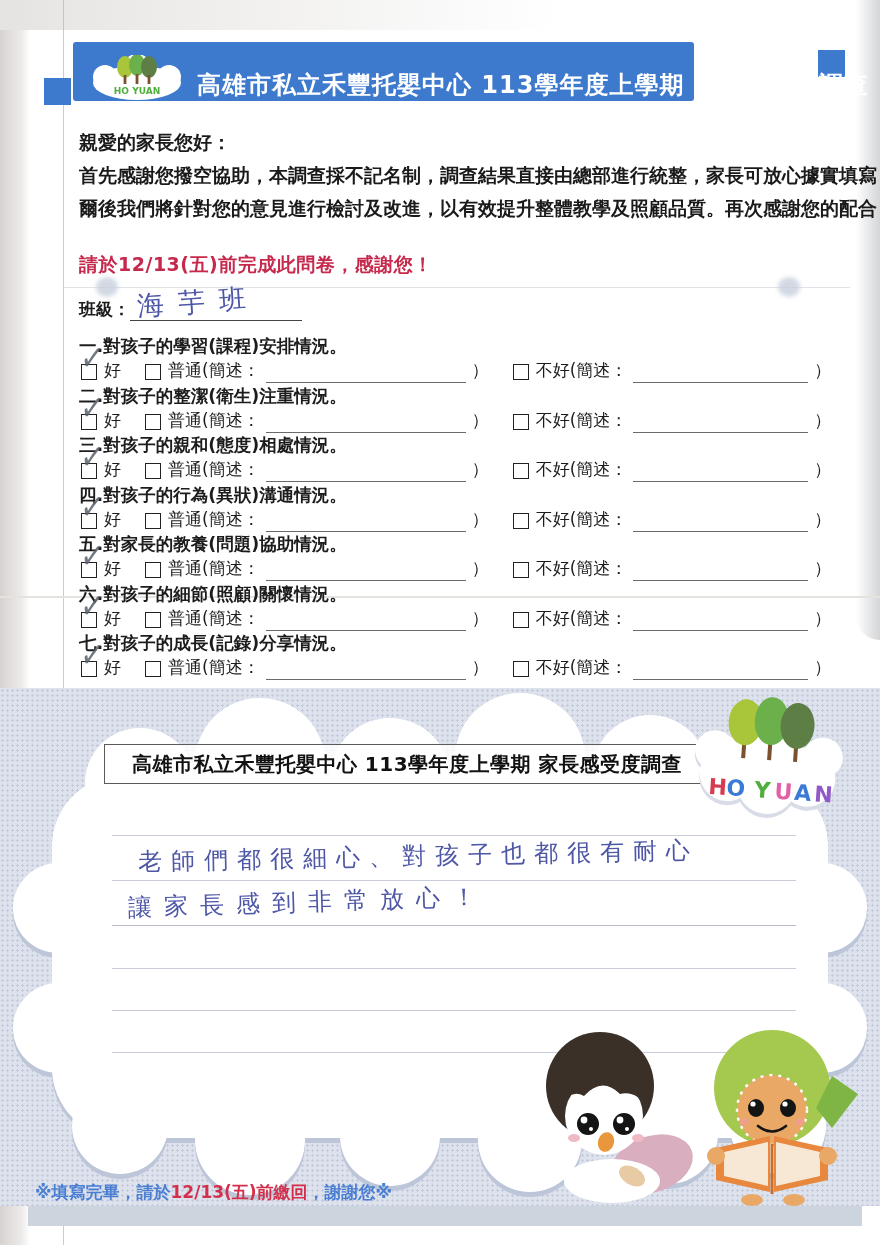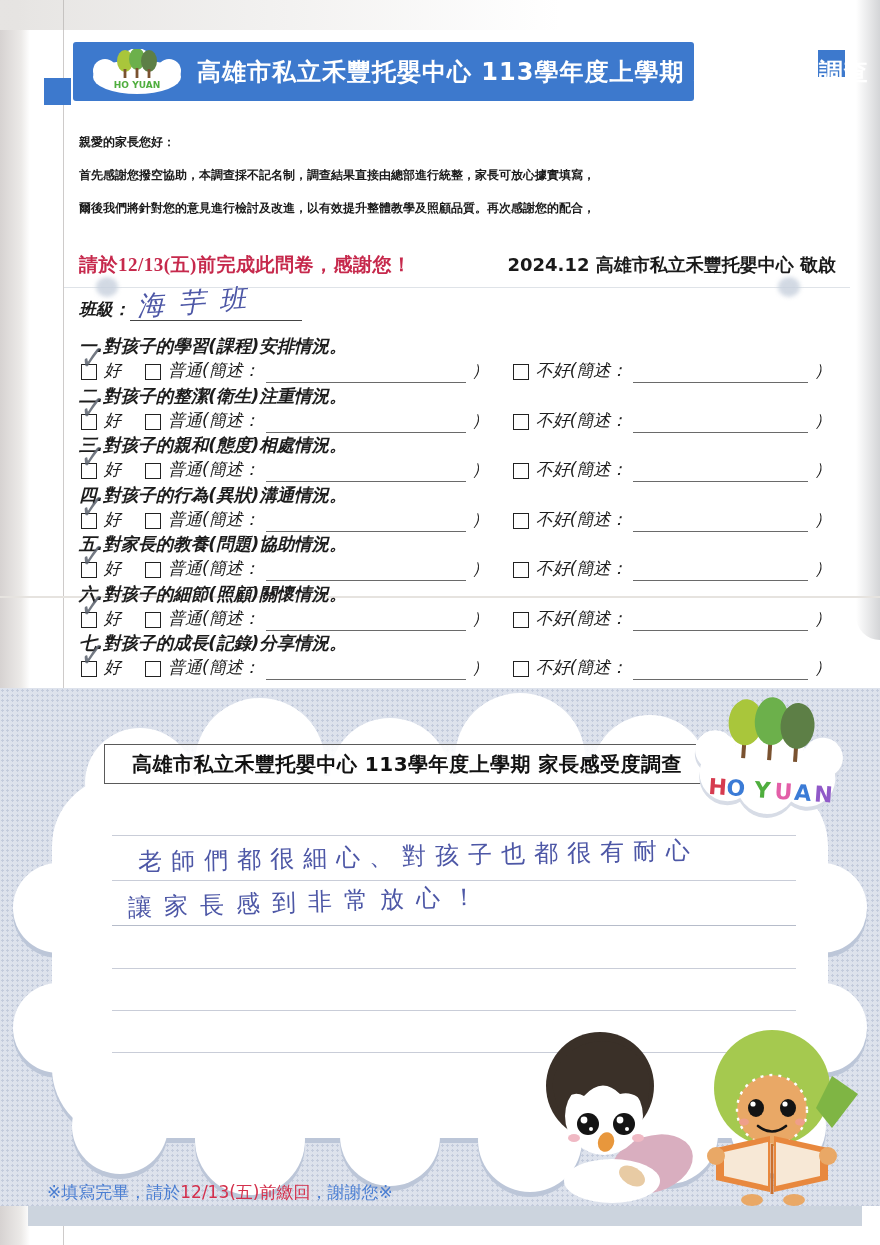--- a/index.html
+++ b/index.html
@@ -18,37 +18,37 @@
   .paper-edge{position:absolute;left:63px;top:0;width:1px;height:1245px;background:#b3afad;opacity:.65;z-index:2;}
   .fold-1{position:absolute;left:64px;right:30px;top:287px;height:1px;background:#dfe3e8;z-index:2;}
   .fold-2{position:absolute;left:0px;right:0px;top:596px;height:2px;background:#e6e3df;z-index:2;}
   .hole{position:absolute;width:22px;height:20px;border-radius:50%;background:#c7d0dd;filter:blur(2px);opacity:.8;z-index:2;}
   .hole.l{left:96px;top:277px;} .hole.r{left:778px;top:277px;}
 
   
   .banner-sq{position:absolute;width:27px;height:27px;background:#3d79cd;z-index:3;}
   .banner-sq.l{left:44px;top:78px;} .banner-sq.r{left:818px;top:50px;}
   .banner{position:absolute;left:73px;top:42px;width:621px;height:59px;background:#3d79cd;
-    border-radius:3px;display:flex;align-items:center;z-index:3;}
+    border-radius:3px;display:flex;align-items:flex-end;z-index:3;}
   .banner-logo{width:96px;height:46px;margin-left:16px;flex:0 0 auto;position:relative;}
   .banner-title{color:#ffffff;font-weight:700;font-size:24px;letter-spacing:1px;margin-left:12px;white-space:nowrap;}
 
   
   .greeting{position:absolute;left:79px;top:126px;width:758px;z-index:3;
-    color:#1a1a1a;font-weight:700;font-size:12px;line-height:33px;}
+    color:#1a1a1a;font-weight:700;font-size:19px;line-height:33px;}
   .greeting div{white-space:nowrap;}
 
   
   .deadline-row{position:absolute;left:79px;top:252px;width:757px;display:flex;
     justify-content:space-between;align-items:baseline;z-index:3;}
-  .deadline{color:#c6294c;font-weight:700;font-size:19px;letter-spacing:.5px;font-family:Liberation Serif, serif;}
+  .deadline{color:#c6294c;font-weight:700;font-size:19px;letter-spacing:.5px;}
   .signoff{color:#1a1a1a;font-weight:700;font-size:18px;}
 
   
-  .form{position:absolute;left:79px;top:298px;width:760px;z-index:3;color:#1c1c1c;font-style:italic;}
+  .form{position:absolute;left:79px;top:298px;width:760px;z-index:3;color:#1c1c1c;}
   .class-row{font-size:17px;font-weight:600;height:36px;position:relative;}
   .class-line{display:inline-block;width:172px;border-bottom:1.5px solid #444;height:22px;vertical-align:bottom;}
   .class-hand{position:absolute;left:58px;top:-14px;color:#4d57a6;font-size:27px;font-weight:500;
     letter-spacing:14px;transform:rotate(-4deg);white-space:nowrap;}
   .q-block{height:49.5px;}
   .q-label{font-size:17.5px;font-weight:600;line-height:24px;white-space:nowrap;}
   .q-answers{display:flex;align-items:flex-end;font-size:17px;font-weight:500;line-height:25px;white-space:nowrap;}
   .cb{width:14px;height:14px;border:1.9px solid #222;display:inline-block;position:relative;
     margin:0 7px 3px 2px;flex:0 0 auto;background:#fff;}
   .cb.checked::after{content:"✓";position:absolute;left:-3px;top:-17px;font-size:27px;font-weight:400;
@@ -71,21 +71,21 @@
   .fb-prompt{position:absolute;left:106px;top:99px;font-size:25px;font-weight:800;color:#ee7d1a;
     letter-spacing:1.5px;white-space:nowrap;}
   .hand1,.hand2{position:absolute;color:#4d57a6;font-size:24px;font-weight:500;white-space:nowrap;}
   .hand1{left:138px;top:152px;letter-spacing:9px;transform:rotate(-1.2deg);}
   .hand2{left:128px;top:198px;letter-spacing:12px;transform:rotate(-1.8deg);}
 
   .hoyuan{position:absolute;left:683px;top:0px;width:172px;height:132px;transform:rotate(4deg);}
   .chars{position:absolute;left:532px;top:328px;width:330px;height:190px;}
 
   
-  .footer{position:absolute;left:35px;top:1181px;z-index:4;font-size:17px;font-weight:400;white-space:nowrap;margin-left:12px;}
+  .footer{position:absolute;left:35px;top:1181px;z-index:4;font-size:17px;font-weight:700;white-space:nowrap;}
   .footer .blue{color:#4a7ed2;} .footer .red{color:#d4304c;}
   .bottom-band{position:absolute;left:28px;right:18px;top:1206px;height:20px;background:#ccd4de;z-index:3;}
 </style>
 </head>
 <body>
 
 <div class="scan-left"></div>
 <div class="scan-topstrip"></div>
 <div class="scan-right"></div>
 <div class="paper-edge"></div>
@@ -116,21 +116,20 @@
 </div>
 
 <div class="greeting">
   <div>親愛的家長您好：</div>
   <div>首先感謝您撥空協助，本調查採不記名制，調查結果直接由總部進行統整，家長可放心據實填寫，</div>
   <div>爾後我們將針對您的意見進行檢討及改進，以有效提升整體教學及照顧品質。再次感謝您的配合，</div>
 </div>
 
 <div class="deadline-row">
   <span class="deadline">請於12/13(五)前完成此問卷，感謝您！</span>
-  <span class="signoff">2024.12 高雄市私立禾豐托嬰中心 敬啟</span>
 </div>
 
 <div class="form">
   <div class="class-row">
     <span>班級：</span><span class="class-line"></span>
     <span class="class-hand">海芋班</span>
   </div>
 
   <div class="q-block">
     <div class="q-label">一.對孩子的學習(課程)安排情況。</div>

